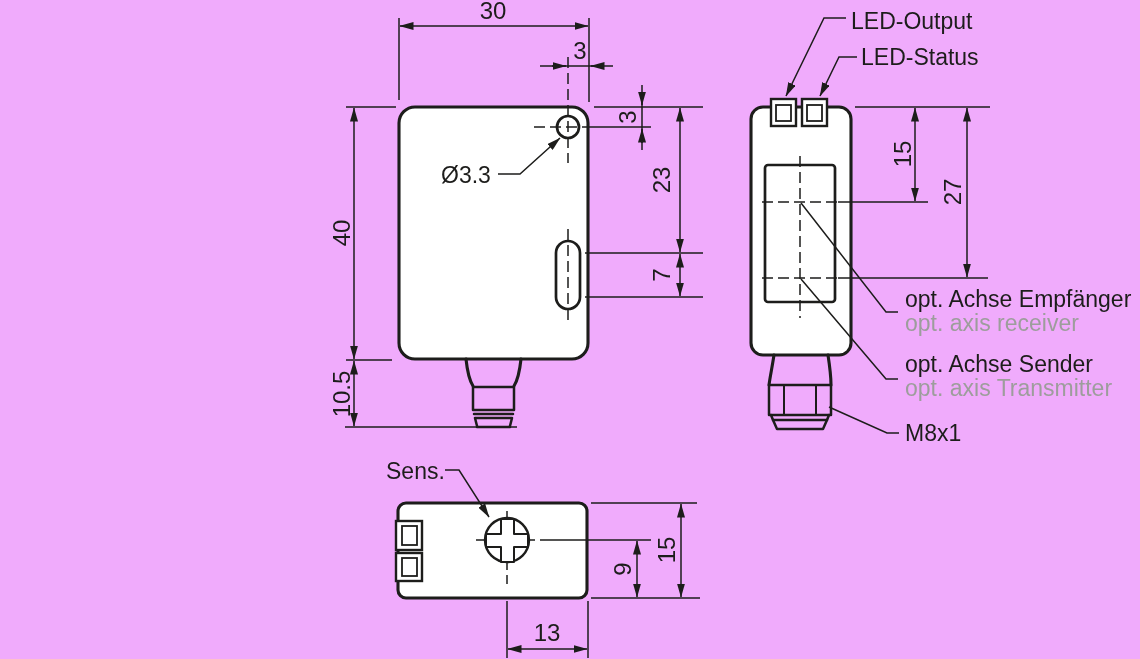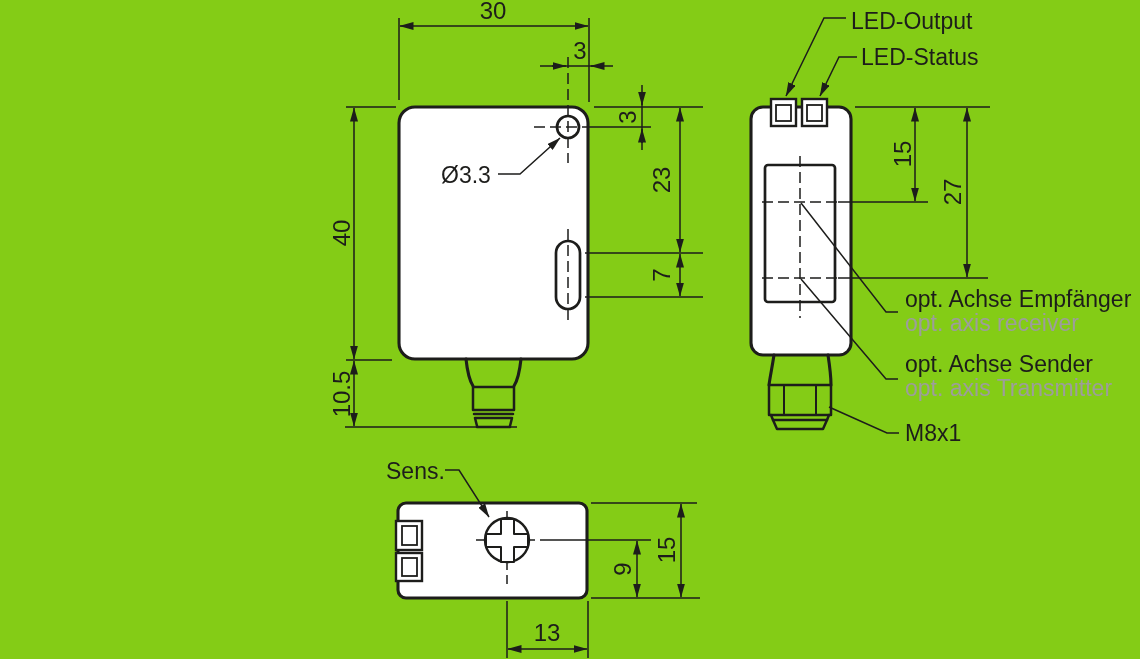--- a/index.html
+++ b/index.html
@@ -1,16 +1,16 @@
 <!DOCTYPE html>
 <html><head>
 <meta charset="utf-8">
 <style>
   html,body{margin:0;padding:0;background:#fff}
-  .stage{position:relative;width:1140px;height:659px;background:#84cc16;overflow:hidden}
+  .stage{position:relative;width:1140px;height:659px;background:#f0abfc;overflow:hidden}
   svg{display:block}
   text{font-family:"Liberation Sans","DejaVu Sans",sans-serif;fill:#1d1d1b}
   .t24{font-size:24px}
   .t23{font-size:23px}
   .gray{fill:#9d9d9c}
   .mid{text-anchor:middle}
   .s3f{fill:#ffffff;stroke:#1d1d1b;stroke-width:3.1;stroke-linejoin:round}
   .s3{fill:none;stroke:#1d1d1b;stroke-width:3.1;stroke-linejoin:round;stroke-linecap:round}
   .s28f{fill:#ffffff;stroke:#1d1d1b;stroke-width:2.7}
   .s26{fill:none;stroke:#1d1d1b;stroke-width:2.5;stroke-linejoin:round;stroke-linecap:round}

